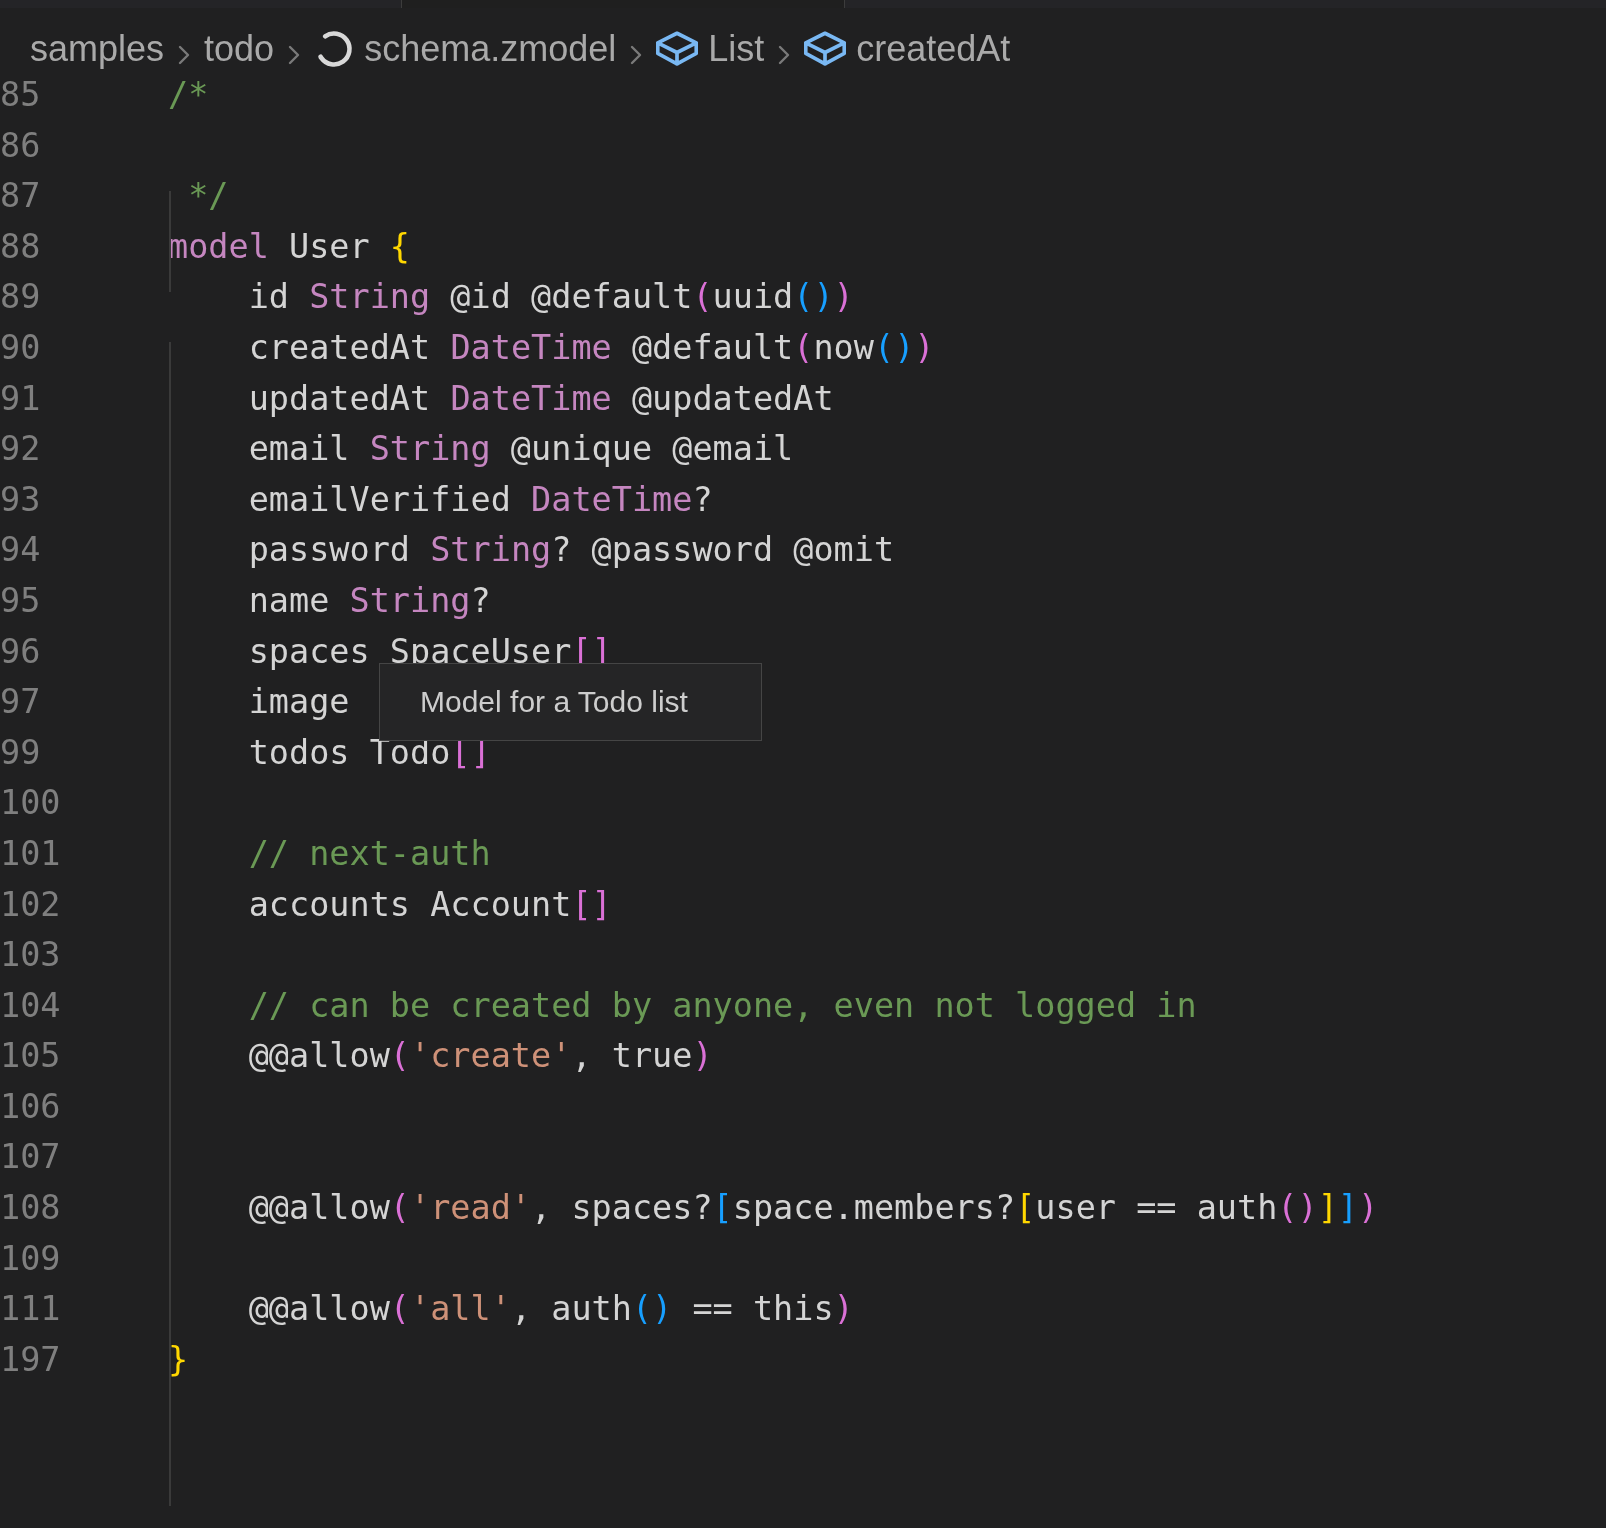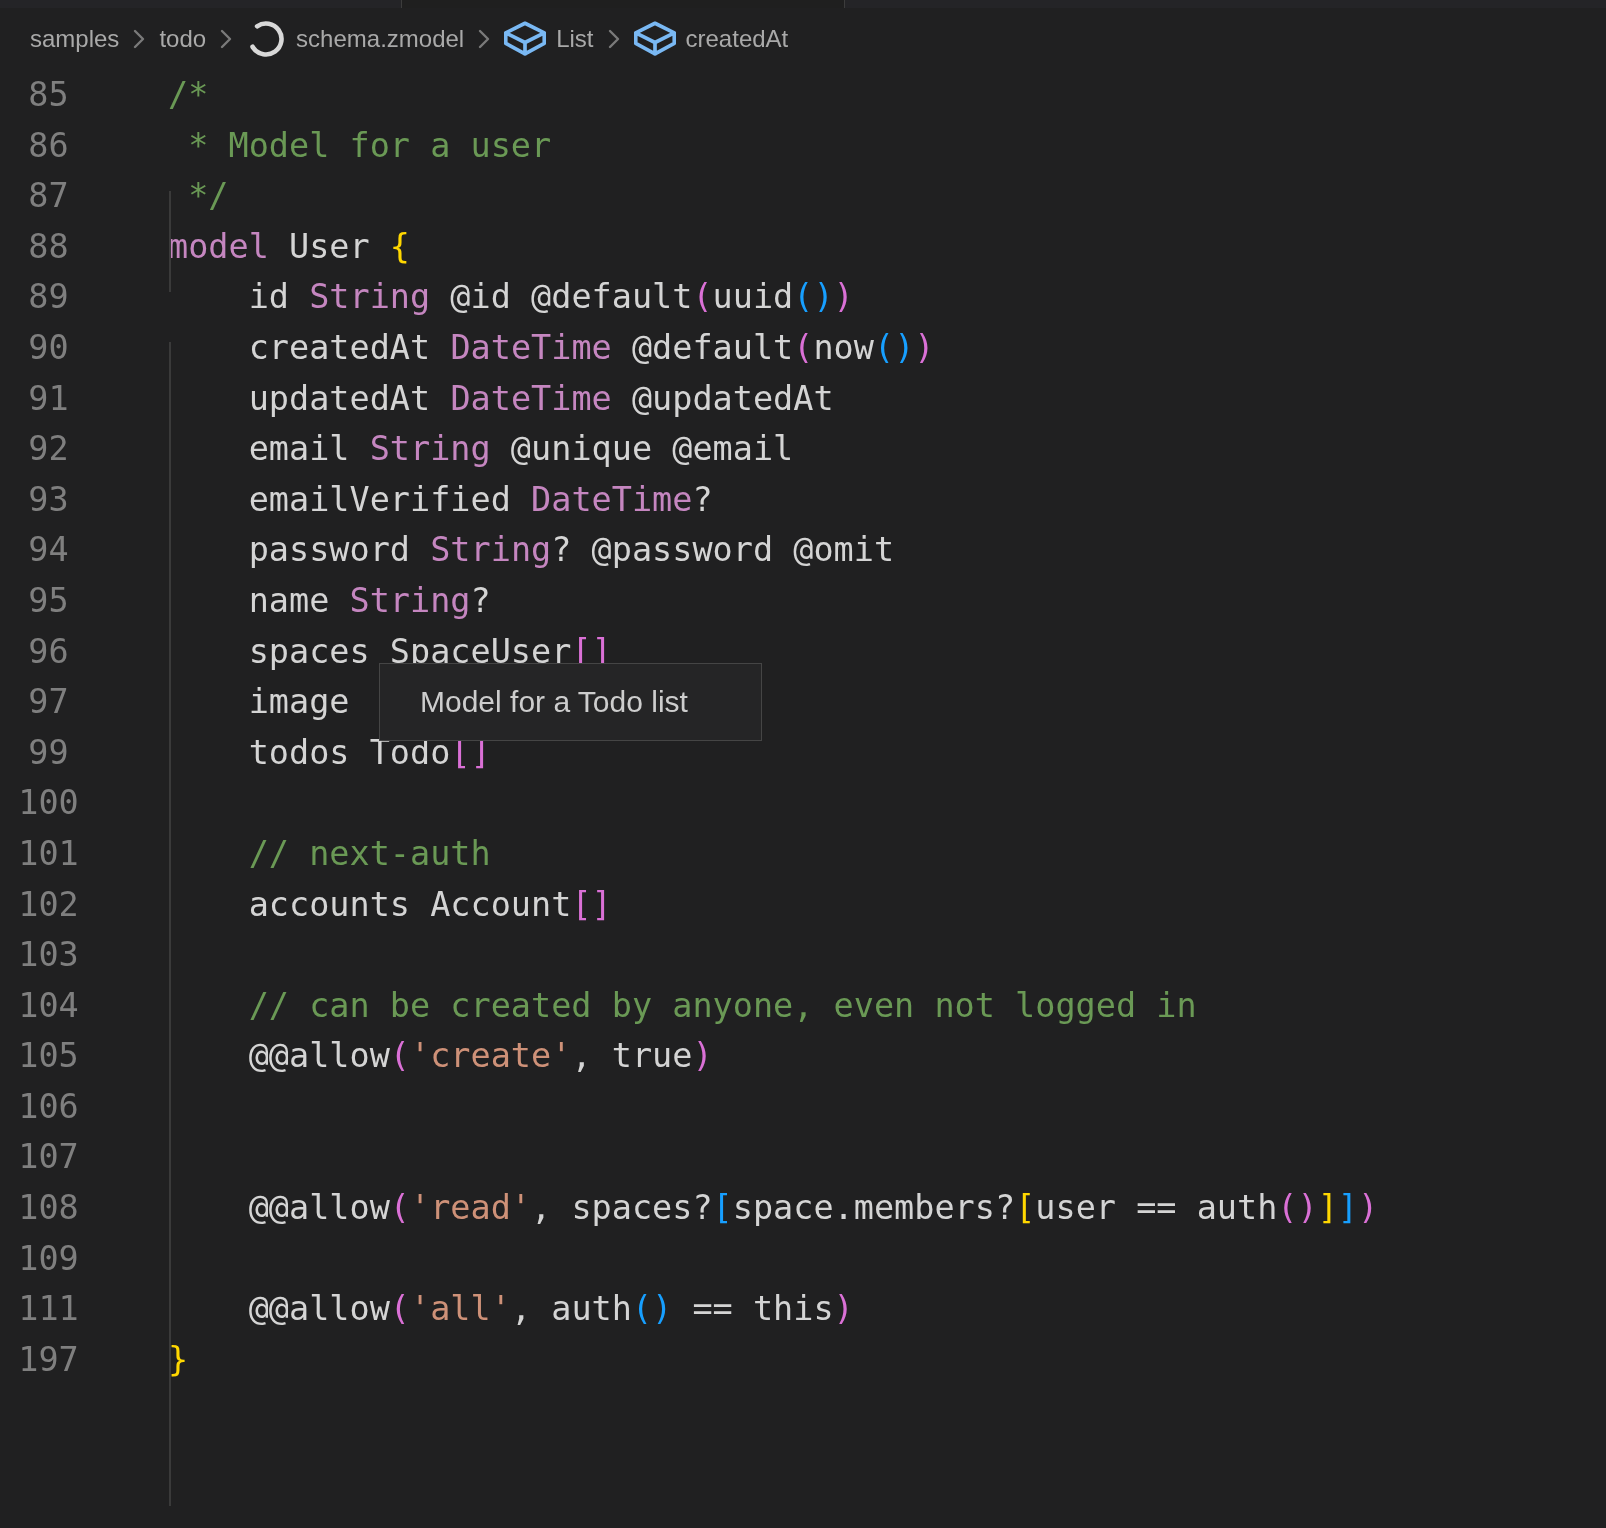--- a/index.html
+++ b/index.html
@@ -6,31 +6,31 @@
   body{position:relative;width:1606px;height:1528px;overflow:hidden;
        font-family:"Liberation Sans",sans-serif;}
 
   
   .tab-strip{position:absolute;top:0;left:0;width:1606px;height:8px;background:#242427;}
   .tab-strip .active-seg{position:absolute;top:0;left:401px;width:443px;height:8px;background:#1f1f1f;}
   .tab-sep{position:absolute;top:0;width:1px;height:8px;background:#3c3c3c;}
 
   
   .breadcrumbs{position:absolute;top:8px;left:0;width:1606px;height:62px;
-    background:#202021;display:flex;align-items:center;padding-left:30px;box-sizing:border-box;
-    font-size:24px;color:#a9a9a9;}
+    background:#202021;display:flex;align-items:flex-end;padding-left:30px;box-sizing:border-box;
+    font-size:36px;color:#a9a9a9;}
   .bc-item{display:flex;align-items:center;gap:10px;cursor:pointer;}
   .bc-sep{display:flex;align-items:center;margin:0 10px;}
   .bc-icon{display:flex;align-items:center;}
 
   
   .editor{position:absolute;top:70px;left:0;width:1606px;bottom:0;background:#202021;
     font-family:"DejaVu Sans Mono","Liberation Mono",monospace;font-size:33.5px;}
   .row{display:flex;height:50.6px;line-height:50.6px;white-space:pre;}
-  .gutter{width:97px;flex:0 0 97px;text-align:center;color:#7f7f7f;user-select:none;}
+  .gutter{width:97px;flex:0 0 97px;text-align:left;color:#7f7f7f;user-select:none;}
   .code{padding-left:71px;color:#d4d4d4;}
 
   .tk-fg{color:#d4d4d4}
   .tk-kw{color:#c586c0}
   .tk-type{color:#c586c0}
   .tk-com{color:#6a9955}
   .tk-str{color:#ce9178}
   .tk-b1{color:#ffd700}
   .tk-b2{color:#da70d6}
   .tk-b3{color:#179fff}
@@ -103,21 +103,21 @@
           <path d="M1 6.5 L12 1 L23 6.5 L23 12.5 L12 18.5 L1 12.5 Z M1 6.5 L12 12 L23 6.5 M12 12 L12 18.5" fill="none" stroke="#79b8f3" stroke-width="2.1" stroke-linejoin="round" stroke-linecap="round"></path>
         </svg>
     </span>
     <span>createdAt</span>
   </span>
 </div>
 
 <div class="editor">
   <div id="code-lines">
       <div class="row"><span class="gutter">85</span><span class="code"><span class="tk-com">/*</span></span></div>
-      <div class="row"><span class="gutter">86</span><span class="code"><span class="tk-com"> * Model for a user</span></span></div>
+      <div class="row"><span class="gutter">86</span></div>
       <div class="row"><span class="gutter">87</span><span class="code"><span class="tk-com"> */</span></span></div>
       <div class="row"><span class="gutter">88</span><span class="code"><span class="tk-kw">model</span><span class="tk-fg"> User </span><span class="tk-b1">{</span></span></div>
       <div class="row"><span class="gutter">89</span><span class="code"><span class="tk-fg">    id </span><span class="tk-type">String</span><span class="tk-fg"> @id @default</span><span class="tk-b2">(</span><span class="tk-fg">uuid</span><span class="tk-b3">(</span><span class="tk-b3">)</span><span class="tk-b2">)</span></span></div>
       <div class="row"><span class="gutter">90</span><span class="code"><span class="tk-fg">    createdAt </span><span class="tk-type">DateTime</span><span class="tk-fg"> @default</span><span class="tk-b2">(</span><span class="tk-fg">now</span><span class="tk-b3">(</span><span class="tk-b3">)</span><span class="tk-b2">)</span></span></div>
       <div class="row"><span class="gutter">91</span><span class="code"><span class="tk-fg">    updatedAt </span><span class="tk-type">DateTime</span><span class="tk-fg"> @updatedAt</span></span></div>
       <div class="row"><span class="gutter">92</span><span class="code"><span class="tk-fg">    email </span><span class="tk-type">String</span><span class="tk-fg"> @unique @email</span></span></div>
       <div class="row"><span class="gutter">93</span><span class="code"><span class="tk-fg">    emailVerified </span><span class="tk-type">DateTime</span><span class="tk-fg">?</span></span></div>
       <div class="row"><span class="gutter">94</span><span class="code"><span class="tk-fg">    password </span><span class="tk-type">String</span><span class="tk-fg">? @password @omit</span></span></div>
       <div class="row"><span class="gutter">95</span><span class="code"><span class="tk-fg">    name </span><span class="tk-type">String</span><span class="tk-fg">?</span></span></div>
       <div class="row"><span class="gutter">96</span><span class="code"><span class="tk-fg">    spaces SpaceUser</span><span class="tk-b2">[]</span></span></div>

